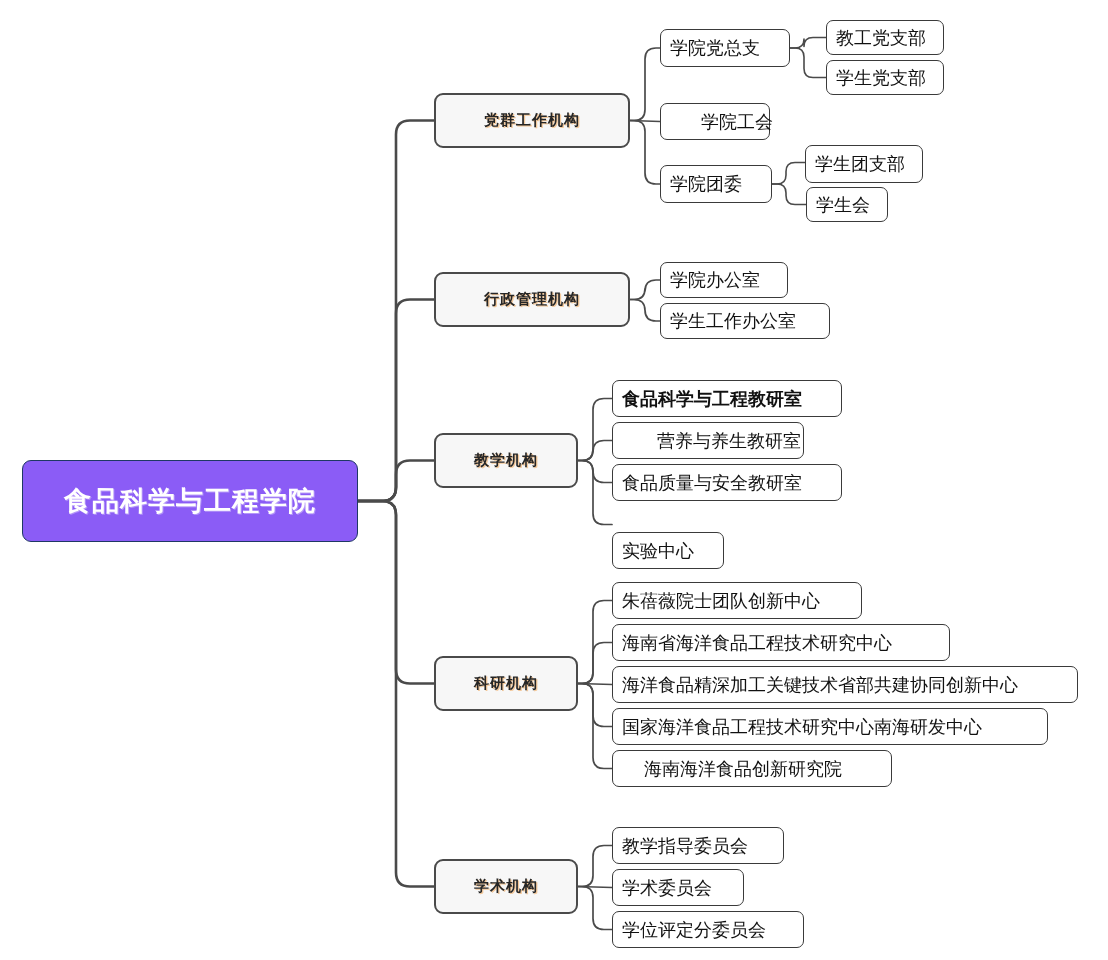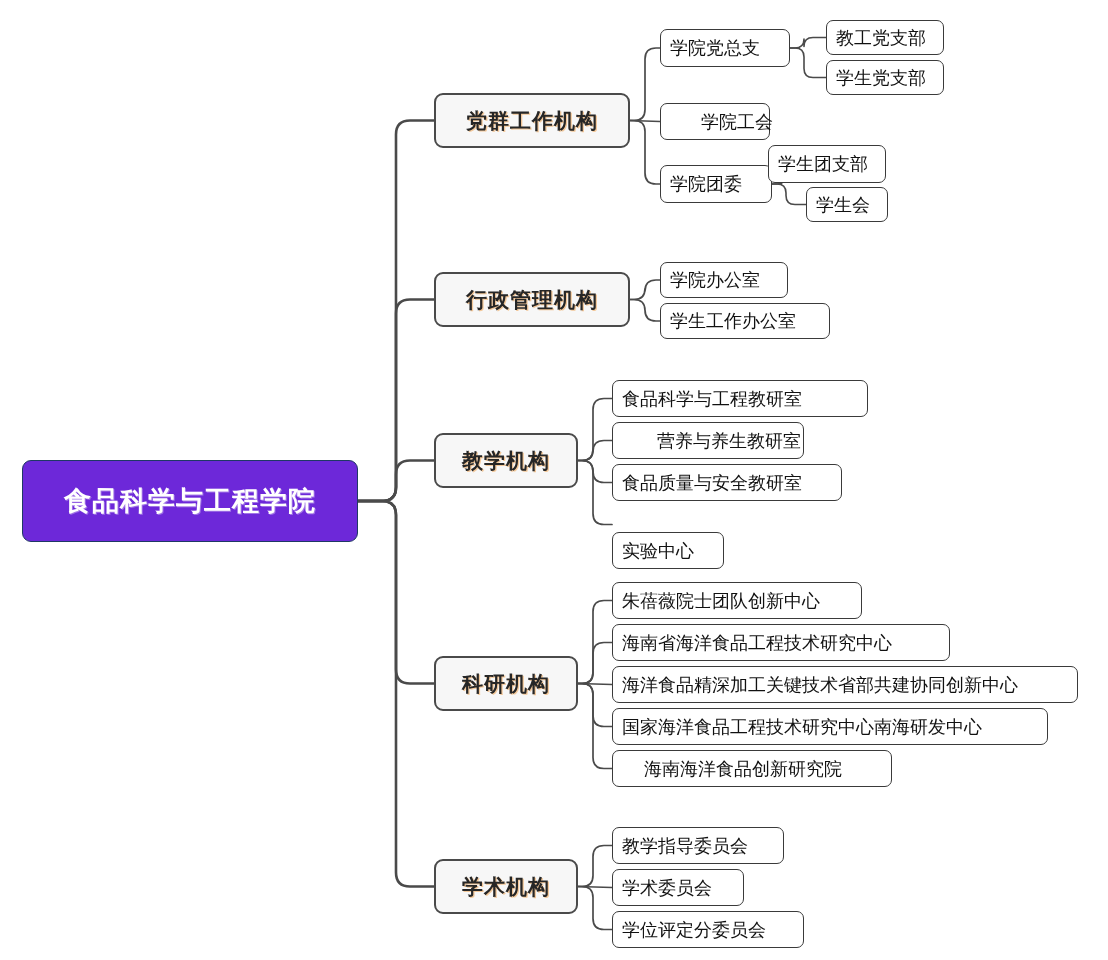--- a/index.html
+++ b/index.html
@@ -27,37 +27,37 @@
   }
   .node {
     position: absolute;
     box-sizing: border-box;
     display: flex;
     align-items: center;
     white-space: nowrap;
   }
   
   .node.root {
-    background: #6d28d9;
+    background: #8b5cf6;
     border: 1px solid #1F3864;
     border-radius: 9px;
     color: #ffffff;
     font-size: 27px;
     font-weight: bold;
     letter-spacing: 1px;
     justify-content: center;
     text-shadow: 1px 1px 0 rgba(255,255,255,0.35);
   }
   
   .node.cat {
     background: #F7F7F7;
     border: 2.5px solid #4A4A4A;
     border-radius: 9px;
     color: #262626;
-    font-size: 21px;
+    font-size: 15px;
     font-weight: bold;
     justify-content: center;
     letter-spacing: 1px;
     text-shadow: 1.2px 1.2px 0 #F3C89A;
   }
   
   .node.leaf {
     background: #FFFFFF;
     border: 1.6px solid #3A3A3A;
     border-radius: 7px;
@@ -102,27 +102,27 @@
       <path d="M 578 886.5 L 582 886.5 Q 593 886.5 593 897.5 L 593 918.5 Q 593 929.5 604 929.5 L 612 929.5" fill="none" stroke="#4A4A4A" stroke-width="1.7" stroke-linecap="round" stroke-linejoin="round"></path>
     </svg>
   <div id="nodes">
       <div class="node root" style="left: 22px; top: 460px; width: 336px; height: 82px;">食品科学与工程学院</div>
       <div class="node cat" style="left: 434px; top: 93px; width: 196px; height: 55px;">党群工作机构</div>
       <div class="node leaf" style="left: 660px; top: 29px; width: 130px; height: 38px;">学院党总支</div>
       <div class="node leaf" style="left: 826px; top: 20px; width: 118px; height: 35px;">教工党支部</div>
       <div class="node leaf" style="left: 826px; top: 60px; width: 118px; height: 35px;">学生党支部</div>
       <div class="node leaf" style="left: 660px; top: 103px; width: 110px; height: 37px; padding-left: 40px;">学院工会</div>
       <div class="node leaf" style="left: 660px; top: 165px; width: 112px; height: 38px;">学院团委</div>
-      <div class="node leaf" style="left: 768px; top: 145px; width: 118px; height: 38px;">学生团支部</div>
+      <div class="node leaf" style="left: 805px; top: 145px; width: 118px; height: 38px;">学生团支部</div>
       <div class="node leaf" style="left: 806px; top: 187px; width: 82px; height: 35px;">学生会</div>
       <div class="node cat" style="left: 434px; top: 272px; width: 196px; height: 55px;">行政管理机构</div>
       <div class="node leaf" style="left: 660px; top: 262px; width: 128px; height: 36px;">学院办公室</div>
       <div class="node leaf" style="left: 660px; top: 303px; width: 170px; height: 36px; text-align: right;">学生工作办公室</div>
       <div class="node cat" style="left: 434px; top: 433px; width: 144px; height: 55px;">教学机构</div>
-      <div class="node leaf" style="left: 612px; top: 380px; width: 256px; height: 37px;">食品科学与工程教研室</div>
+      <div class="node leaf" style="left: 612px; top: 380px; width: 230px; height: 37px; font-weight: bold;">食品科学与工程教研室</div>
       <div class="node leaf" style="left: 612px; top: 422px; width: 192px; height: 37px; padding-left: 44px;">营养与养生教研室</div>
       <div class="node leaf" style="left: 612px; top: 464px; width: 230px; height: 37px;">食品质量与安全教研室</div>
       <div class="node leaf" style="left: 612px; top: 506px; width: 112px; height: 37px; margin-top: 26px;">实验中心</div>
       <div class="node cat" style="left: 434px; top: 656px; width: 144px; height: 55px;">科研机构</div>
       <div class="node leaf" style="left: 612px; top: 582px; width: 250px; height: 37px;">朱蓓薇院士团队创新中心</div>
       <div class="node leaf" style="left: 612px; top: 624px; width: 338px; height: 37px;">海南省海洋食品工程技术研究中心</div>
       <div class="node leaf" style="left: 612px; top: 666px; width: 466px; height: 37px;">海洋食品精深加工关键技术省部共建协同创新中心</div>
       <div class="node leaf" style="left: 612px; top: 708px; width: 436px; height: 37px;">国家海洋食品工程技术研究中心南海研发中心</div>
       <div class="node leaf" style="left: 612px; top: 750px; width: 280px; height: 37px; padding-left: 31px;">海南海洋食品创新研究院</div>
       <div class="node cat" style="left: 434px; top: 859px; width: 144px; height: 55px;">学术机构</div>

